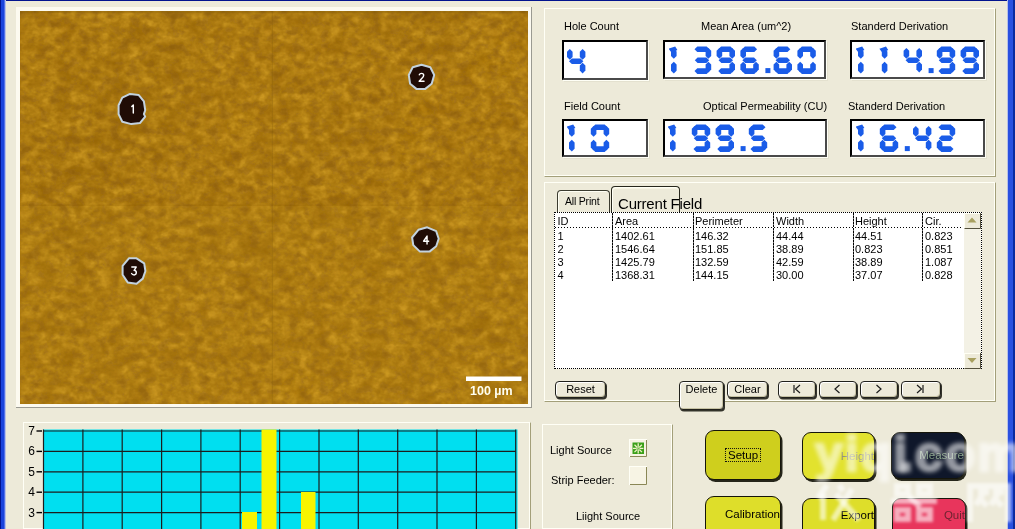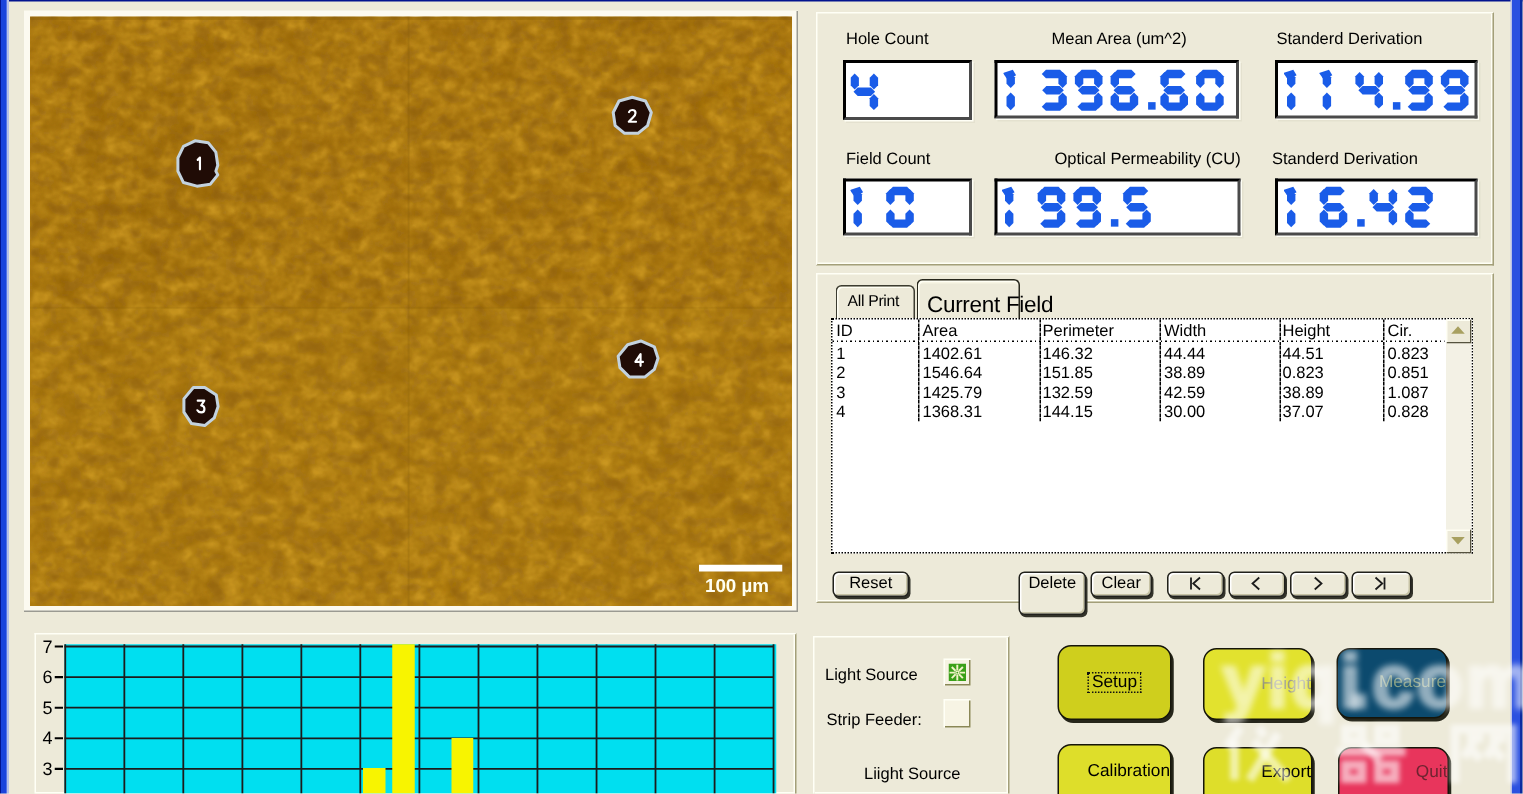--- a/index.html
+++ b/index.html
@@ -372,21 +372,21 @@
   </svg>
 <svg class="abs" style="left:629px;top:466px" width="19" height="20" viewBox="0 0 19 20">
     <rect x="0" y="0" width="18" height="19" fill="#f7f4e4"></rect>
     <path d="M0,19 L0,0 L18,0" fill="none" stroke="#fffff6" stroke-width="2"></path>
     <path d="M1,18.5 L17.5,18.5 L17.5,1" fill="none" stroke="#8a8756" stroke-width="1"></path>
   </svg>
 <div class="big" style="left:705px;top:430px;width:76px;height:50px;background:#cfcf1d">
     <span style="position:absolute;left:50%;top:50%;transform:translate(-50%,-50%);border:1px dotted #111;padding:0px 2px;font-size:11.5px">Setup</span>
   </div>
 <div class="big" style="left:802px;top:432px;width:73px;height:48px;background:#e2e22e;color:#8e8e74;line-height:46px">Height</div>
-<div class="big" style="left:891px;top:432px;width:74px;height:47px;background:#0c4a6e;color:#7f9a7f;line-height:45px">Measure</div>
+<div class="big" style="left:891px;top:432px;width:74px;height:47px;background:#0f172a;color:#7f9a7f;line-height:45px">Measure</div>
 <div class="big" style="left:705px;top:496px;width:76px;height:50px;background:#dede2a;line-height:34px">Calibration</div>
 <div class="big" style="left:802px;top:498px;width:73px;height:48px;background:#dede2a;line-height:32px">Export</div>
 <div class="big" style="left:892px;top:498px;width:74px;height:48px;background:#e8355c;color:#6e2330;line-height:32px">Quit</div>
 <div class="abs" style="left:815px;top:429px;font-size:50px;font-weight:bold;color:rgba(255,255,255,0.5);filter:blur(2px);-webkit-text-stroke:3px rgba(255,255,255,0.42);letter-spacing:2px;overflow:visible;white-space:nowrap;height:52px;line-height:50px;">yiqi</div>
 <div class="abs" style="left:899px;top:429px;font-size:50px;font-weight:bold;color:rgba(255,255,255,0.5);filter:blur(2px);-webkit-text-stroke:3px rgba(255,255,255,0.42);letter-spacing:2px;overflow:visible;white-space:nowrap;height:52px;line-height:50px;">.com</div>
 <svg class="abs" style="left:812px;top:481px;filter:blur(1.8px)" width="205" height="48" viewBox="0 0 205 48">
     <g stroke="rgba(255,255,255,0.6)" stroke-width="6" fill="none">
       <line x1="15" y1="4" x2="6" y2="17"></line>
       <line x1="11" y1="13" x2="11" y2="39"></line>
       <line x1="27" y1="4" x2="31" y2="10"></line>

